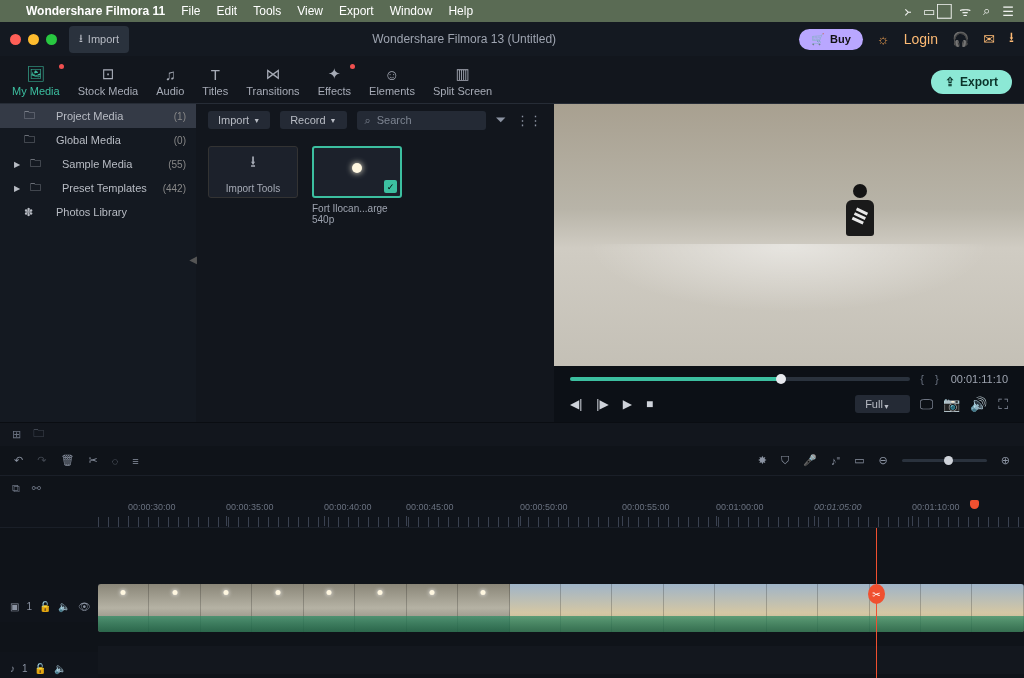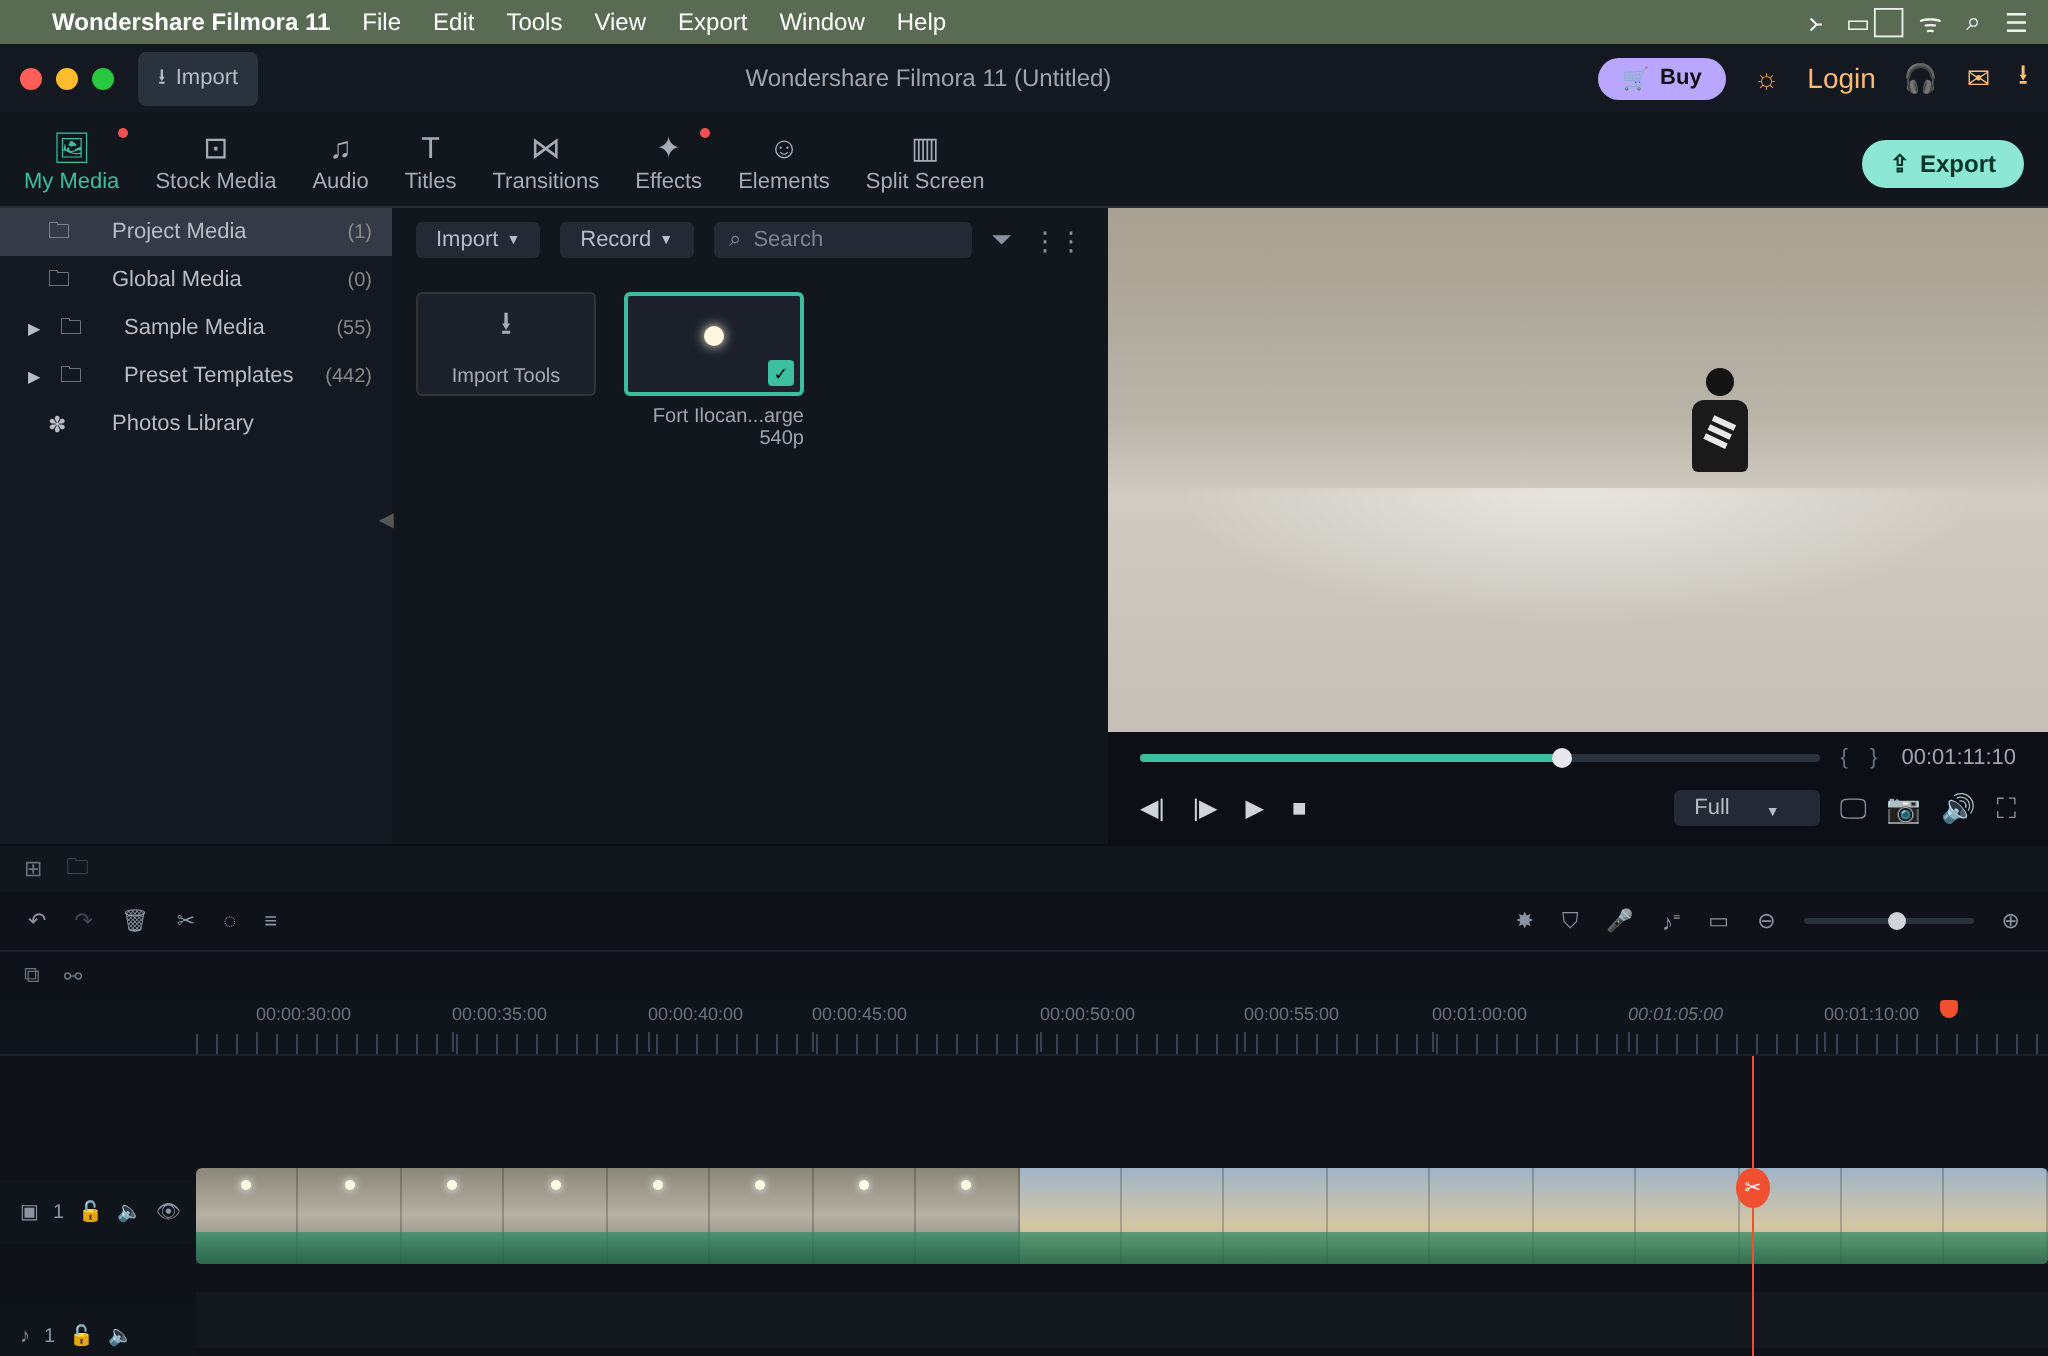--- a/index.html
+++ b/index.html
@@ -52,21 +52,21 @@
 .media-toolbar { height: 32px; display: flex; align-items: center; padding: 6px 12px; gap: 10px; }
 .media-toolbar .drop { background: #242a35; padding: 3px 10px; border-radius: 3px; display: flex; align-items: center; gap: 4px; }
 .media-toolbar .search { flex: 1; background: #242a35; padding: 3px 8px; border-radius: 3px; display: flex; align-items: center; gap: 6px; color: #7d8491; }
 .media-toolbar .tb-icn { color: #8b93a2; font-size: 13px; }
 
 .media-grid { flex: 1; padding: 10px 12px; display: flex; gap: 14px; align-items: flex-start; }
 .media-card { width: 90px; }
 .media-card .thumb { width: 90px; height: 52px; background: #1c212b; border: 1px solid #333; border-radius: 3px; display: flex; flex-direction: column; align-items: center; justify-content: center; gap: 6px; color: #a6abb6; font-size: 10px; position: relative; }
 .media-card.selected .thumb { border: 2px solid #3cbfa0; }
 .media-card .thumb .check { position: absolute; bottom: 3px; right: 3px; width: 13px; height: 13px; background: #3cbfa0; color: #000; font-size: 9px; display: flex; align-items: center; justify-content: center; border-radius: 2px; }
-.media-card .caption { text-align: right; color: #9ea4b0; font-size: 10px; margin-top: 5px; }
+.media-card .caption { text-align: left; color: #9ea4b0; font-size: 10px; margin-top: 5px; }
 .beach-thumb { background: linear-gradient(180deg, #b09878 0%, #d6c8a8 50%, #8a8170 100%); }
 .beach-thumb .sun { width: 10px; height: 10px; background: #fff7e0; border-radius: 50%; margin-bottom: 8px; box-shadow: 0 0 6px #fff7e0; }
 
 
 .preview { width: 470px; background: #0c1016; display: flex; flex-direction: column; }
 .preview .video { flex: 1; background: linear-gradient(180deg, #a8a090 0%, #b8b4a8 40%, #d0ccc3 55%, #c4c0b6 100%); position: relative; overflow: hidden; }
 .preview .video .person { position: absolute; left: 285px; top: 80px; width: 42px; height: 70px; }
 .preview .video .person .head { width: 14px; height: 14px; background: #141414; border-radius: 50%; margin: 0 auto; }
 .preview .video .person .body { width: 28px; height: 36px; background: #1a1a1a; border-radius: 6px 6px 3px 3px; margin: 2px auto 0; position: relative; }
 .preview .video .person .body .stripe { position: absolute; top: 10px; left: 10px; width: 12px; height: 3px; background: #e8e8e8; transform: rotate(25deg); box-shadow: 0 5px 0 #e8e8e8, 0 10px 0 #e8e8e8; }
@@ -75,21 +75,21 @@
 .controls-row { height: 26px; display: flex; align-items: center; padding: 6px 16px; gap: 10px; }
 .progress { flex: 1; height: 4px; background: #2a323d; border-radius: 2px; position: relative; }
 .progress .fill { position: absolute; left: 0; top: 0; bottom: 0; width: 62%; background: #3cbfa0; border-radius: 2px; }
 .progress .knob { position: absolute; left: 62%; top: -3px; width: 10px; height: 10px; background: #e6e8ed; border-radius: 50%; transform: translateX(-50%); }
 .timecode-box { color: #9ea4b0; font-size: 11px; display: flex; align-items: center; gap: 8px; }
 .brackets { color: #6a7280; letter-spacing: 4px; }
 
 .playback-row { height: 30px; display: flex; align-items: center; padding: 0 16px 6px; }
 .playback-btns { display: flex; gap: 14px; align-items: center; color: #cfd3da; font-size: 12px; }
 .playback-row .spacer { flex: 1; }
-.full-drop { background: #242a35; padding: 3px 20px 3px 10px; border-radius: 3px; display: flex; align-items: flex-end; gap: 18px; margin-right: 10px; }
+.full-drop { background: #242a35; padding: 3px 20px 3px 10px; border-radius: 3px; display: flex; align-items: flex-end; margin-right: 10px; }
 .playback-right { display: flex; gap: 10px; color: #8b93a2; font-size: 14px; }
 
 
 .mini-toolbar { height: 24px; background: #12161d; display: flex; align-items: center; padding: 0 12px; gap: 12px; color: #6a7280; border-top: 1px solid #0a0d12; }
 
 
 .timeline { background: #0f1319; }
 .timeline-toolbar { height: 30px; display: flex; align-items: center; padding: 0 14px; gap: 14px; color: #8b93a2; border-bottom: 1px solid #1a1f28; }
 .timeline-toolbar .spacer { flex: 1; }
 .zoom-slider { width: 85px; height: 3px; background: #2a323d; border-radius: 2px; position: relative; }
@@ -149,21 +149,21 @@
 <div class="titlebar">
   <div class="traffic">
     <div class="dot" style="background:#ff5f57"></div>
     <div class="dot" style="background:#febc2e"></div>
     <div class="dot" style="background:#28c840"></div>
   </div>
   <div class="import-chip">
     <span>⭳</span>
     <span>Import</span>
   </div>
-  <div class="center">Wondershare Filmora 11 (Untitled)</div>
+  <div class="center">Wondershare Filmora 13 (Untitled)</div>
   <div class="right">
     <div class="buy-btn">
       <span>🛒</span>
       <span>Buy</span>
     </div>
     <span class="icn lightbulb">☼</span>
     <span class="icn">Login</span>
     <span class="icn headset">🎧</span>
     <span class="icn">✉</span>
     <span class="icn">⭳</span>

